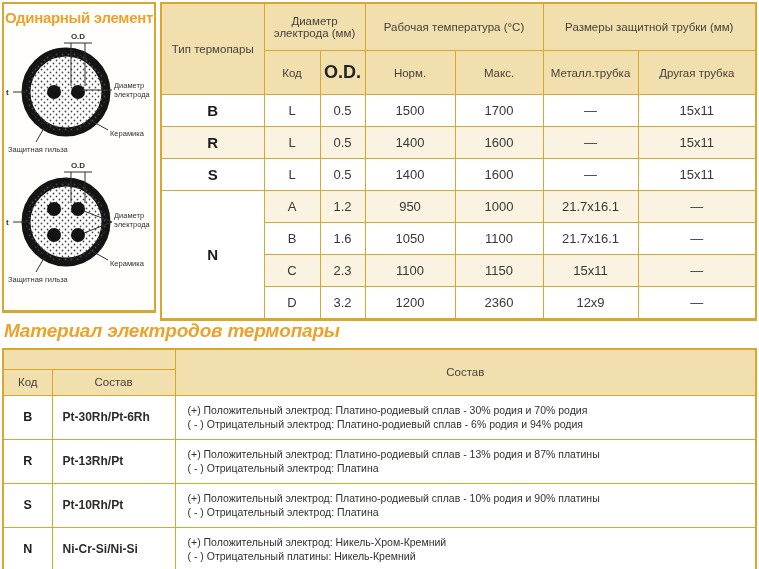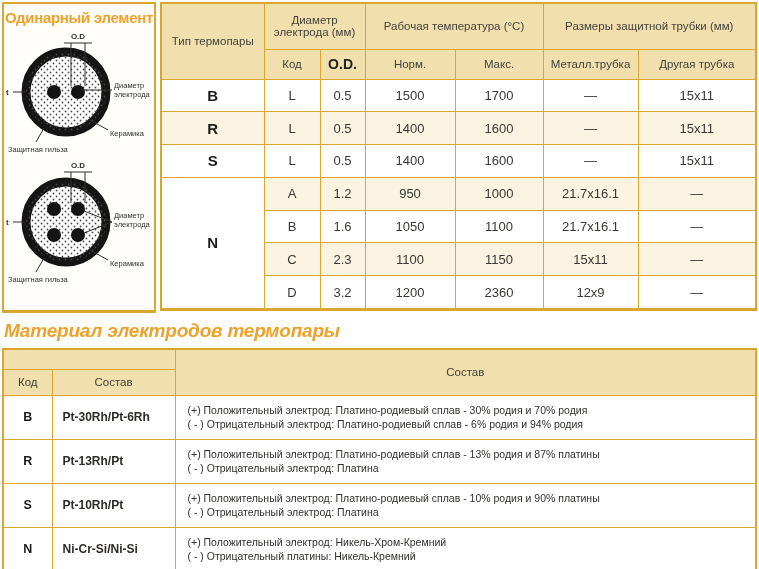--- a/index.html
+++ b/index.html
@@ -17,23 +17,23 @@
   .diag svg{display:block;margin:0 auto;}
   .lbl{font-size:7.5px;fill:#33312e;font-family:"Liberation Sans",sans-serif;}
   .lbl.b{font-weight:bold;font-size:8px;}
   .ln{stroke:#33312e;stroke-width:1;fill:none;}
 
   
   .tbl{border-collapse:collapse;table-layout:fixed;}
   .tbl th,.tbl td{border:1px solid var(--gold);overflow:hidden;}
   .t1wrap{flex:1;}
   .t1{width:100%;height:309px;border:2px solid var(--gold);border-bottom-width:3px;}
-  .t1 thead th{background:var(--hbg);font-weight:normal;font-size:11.5px;color:#45423c;padding:1px 2px;text-align:center;}
+  .t1 thead th{background:var(--hbg);font-weight:normal;font-size:11.5px;color:#45423c;padding:11px 2px;text-align:center;}
   .t1 tr.ghr{height:46px;} .t1 tr.shr{height:30px;}
-  .t1 th.od{font-weight:bold;font-size:14px;color:#222;}
+  .t1 th.od{font-weight:bold;font-size:18px;color:#222;}
   .t1 td{text-align:center;font-size:13px;color:var(--ink);height:31px;background:#fff;padding:0 2px;}
   .t1 tbody tr:nth-child(even) td{background:var(--stripe);}
   .t1 td.type-cell{font-weight:bold;font-size:15px;color:var(--ink-dark);}
   .t1 td.span-cell{background:#fff !important;}
 
   .sec-title{font-size:19px;font-weight:bold;font-style:italic;color:var(--accent);margin:7px 8px 6px 4px;letter-spacing:-0.2px;}
 
   .t2{width:755px;margin:0 2px;border:2px solid var(--gold);border-bottom-width:3px;}
   .t2 thead th{background:var(--hbg);font-weight:normal;font-size:11.5px;color:#45423c;text-align:center;padding:1px 2px;}
   .t2 tr.h1{height:20px;} .t2 tr.h2{height:26px;}

